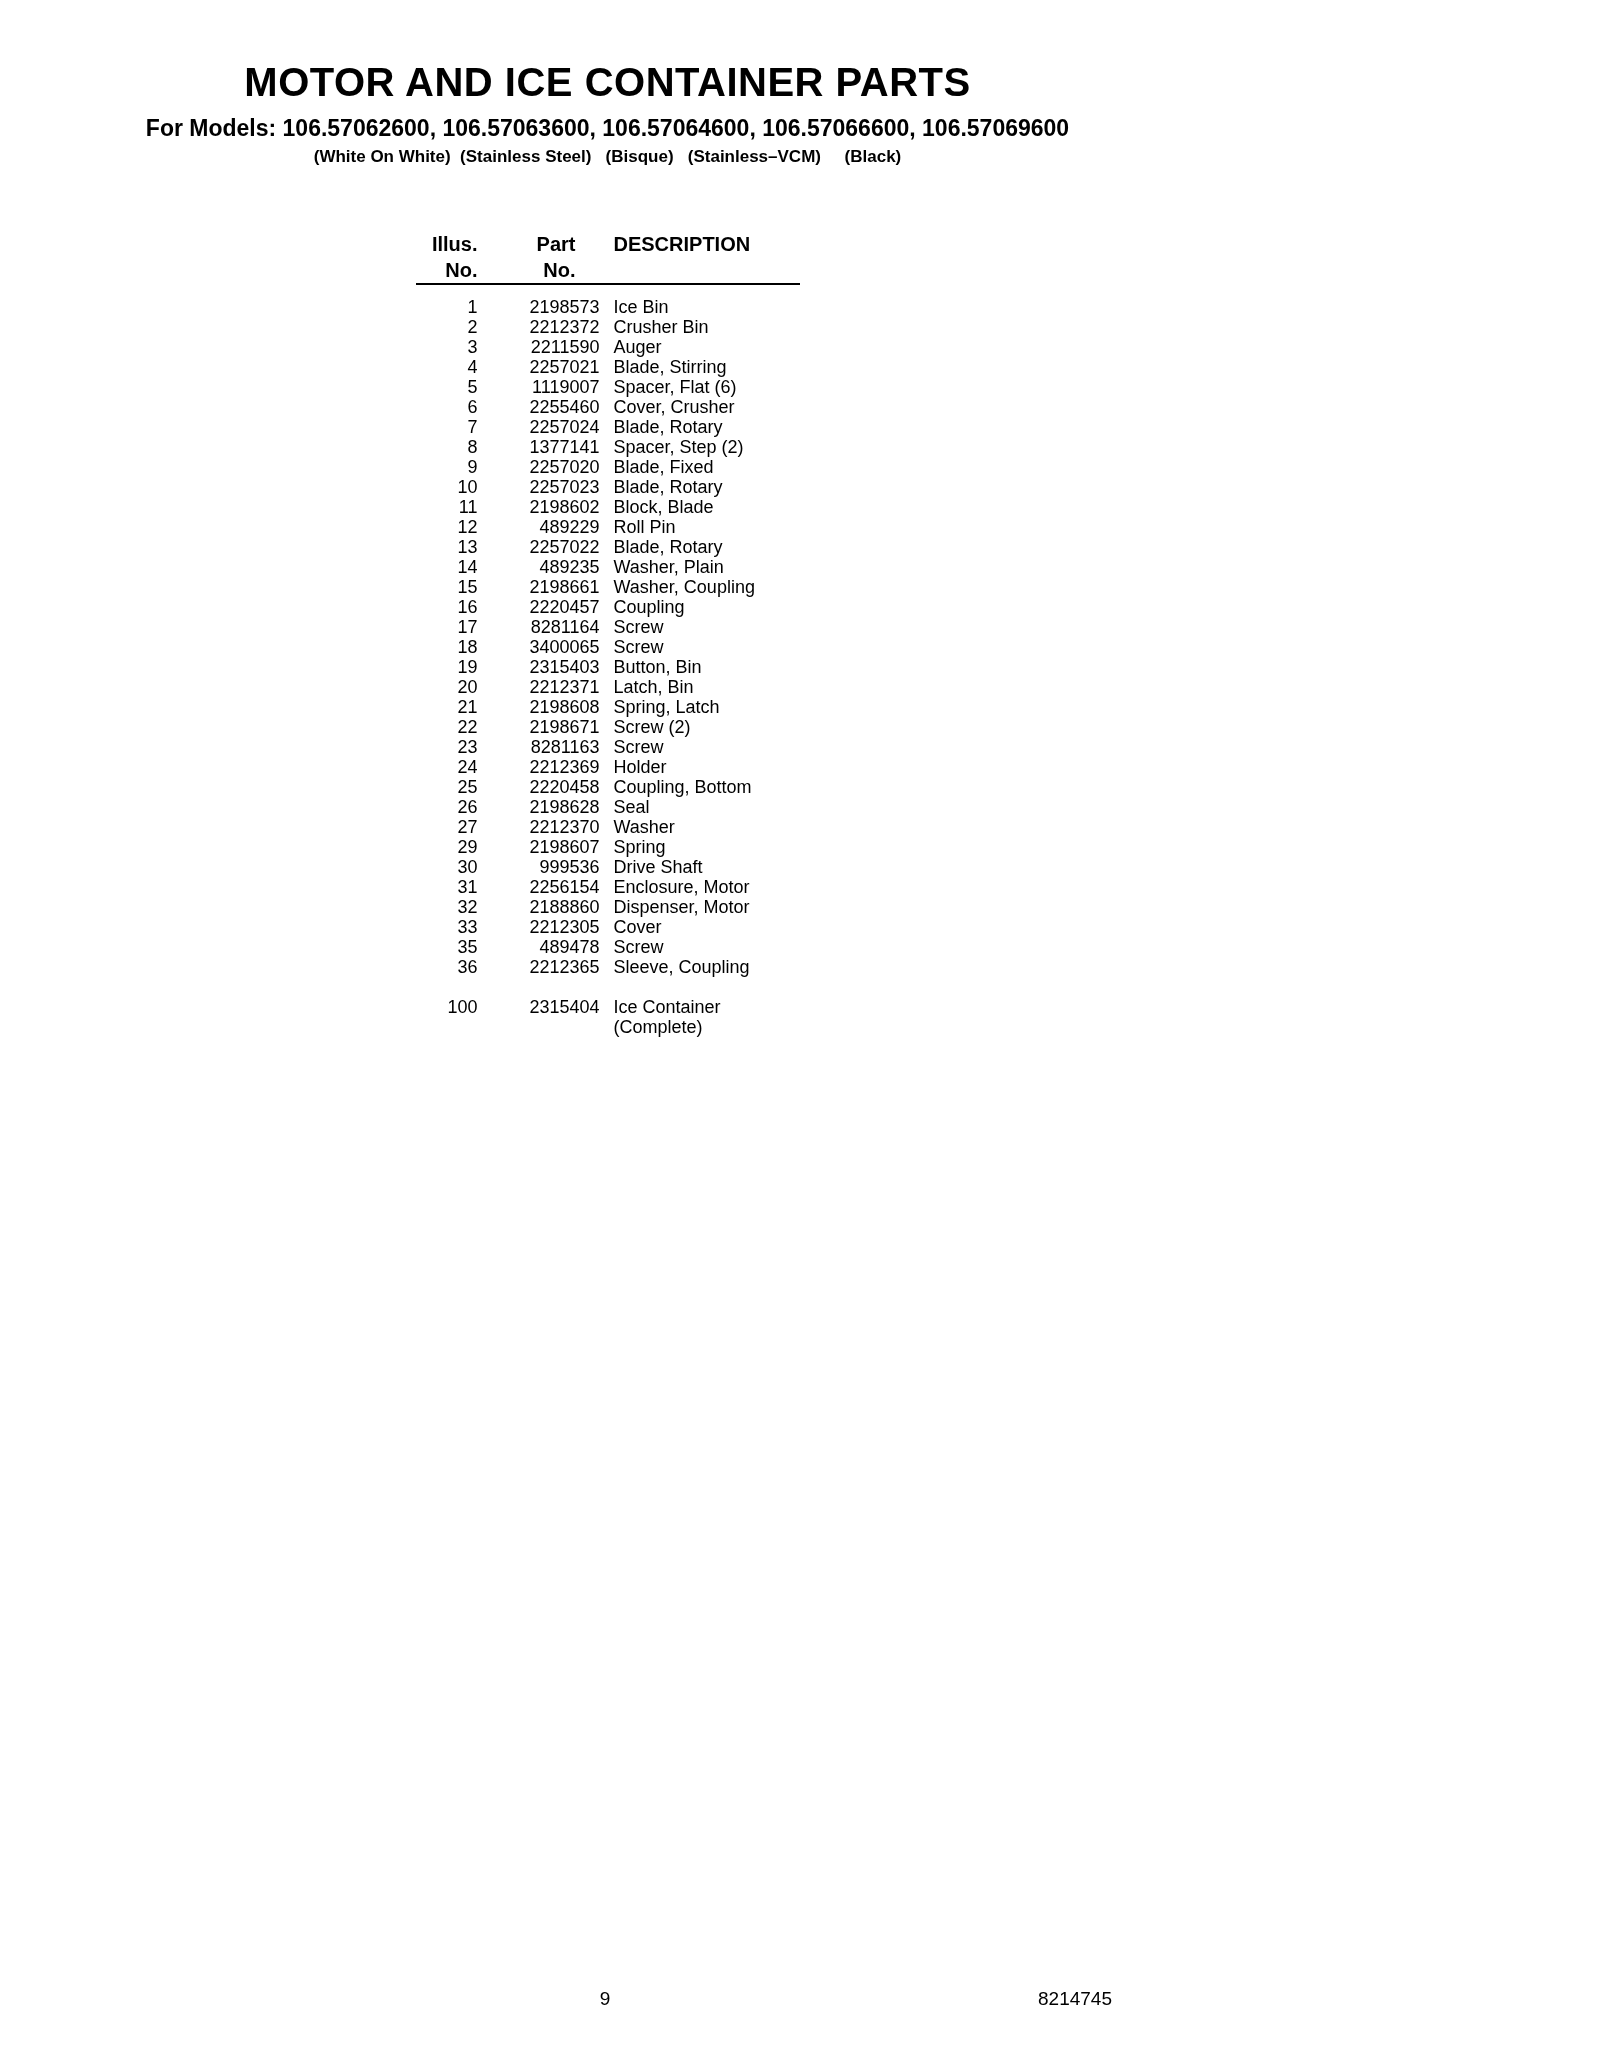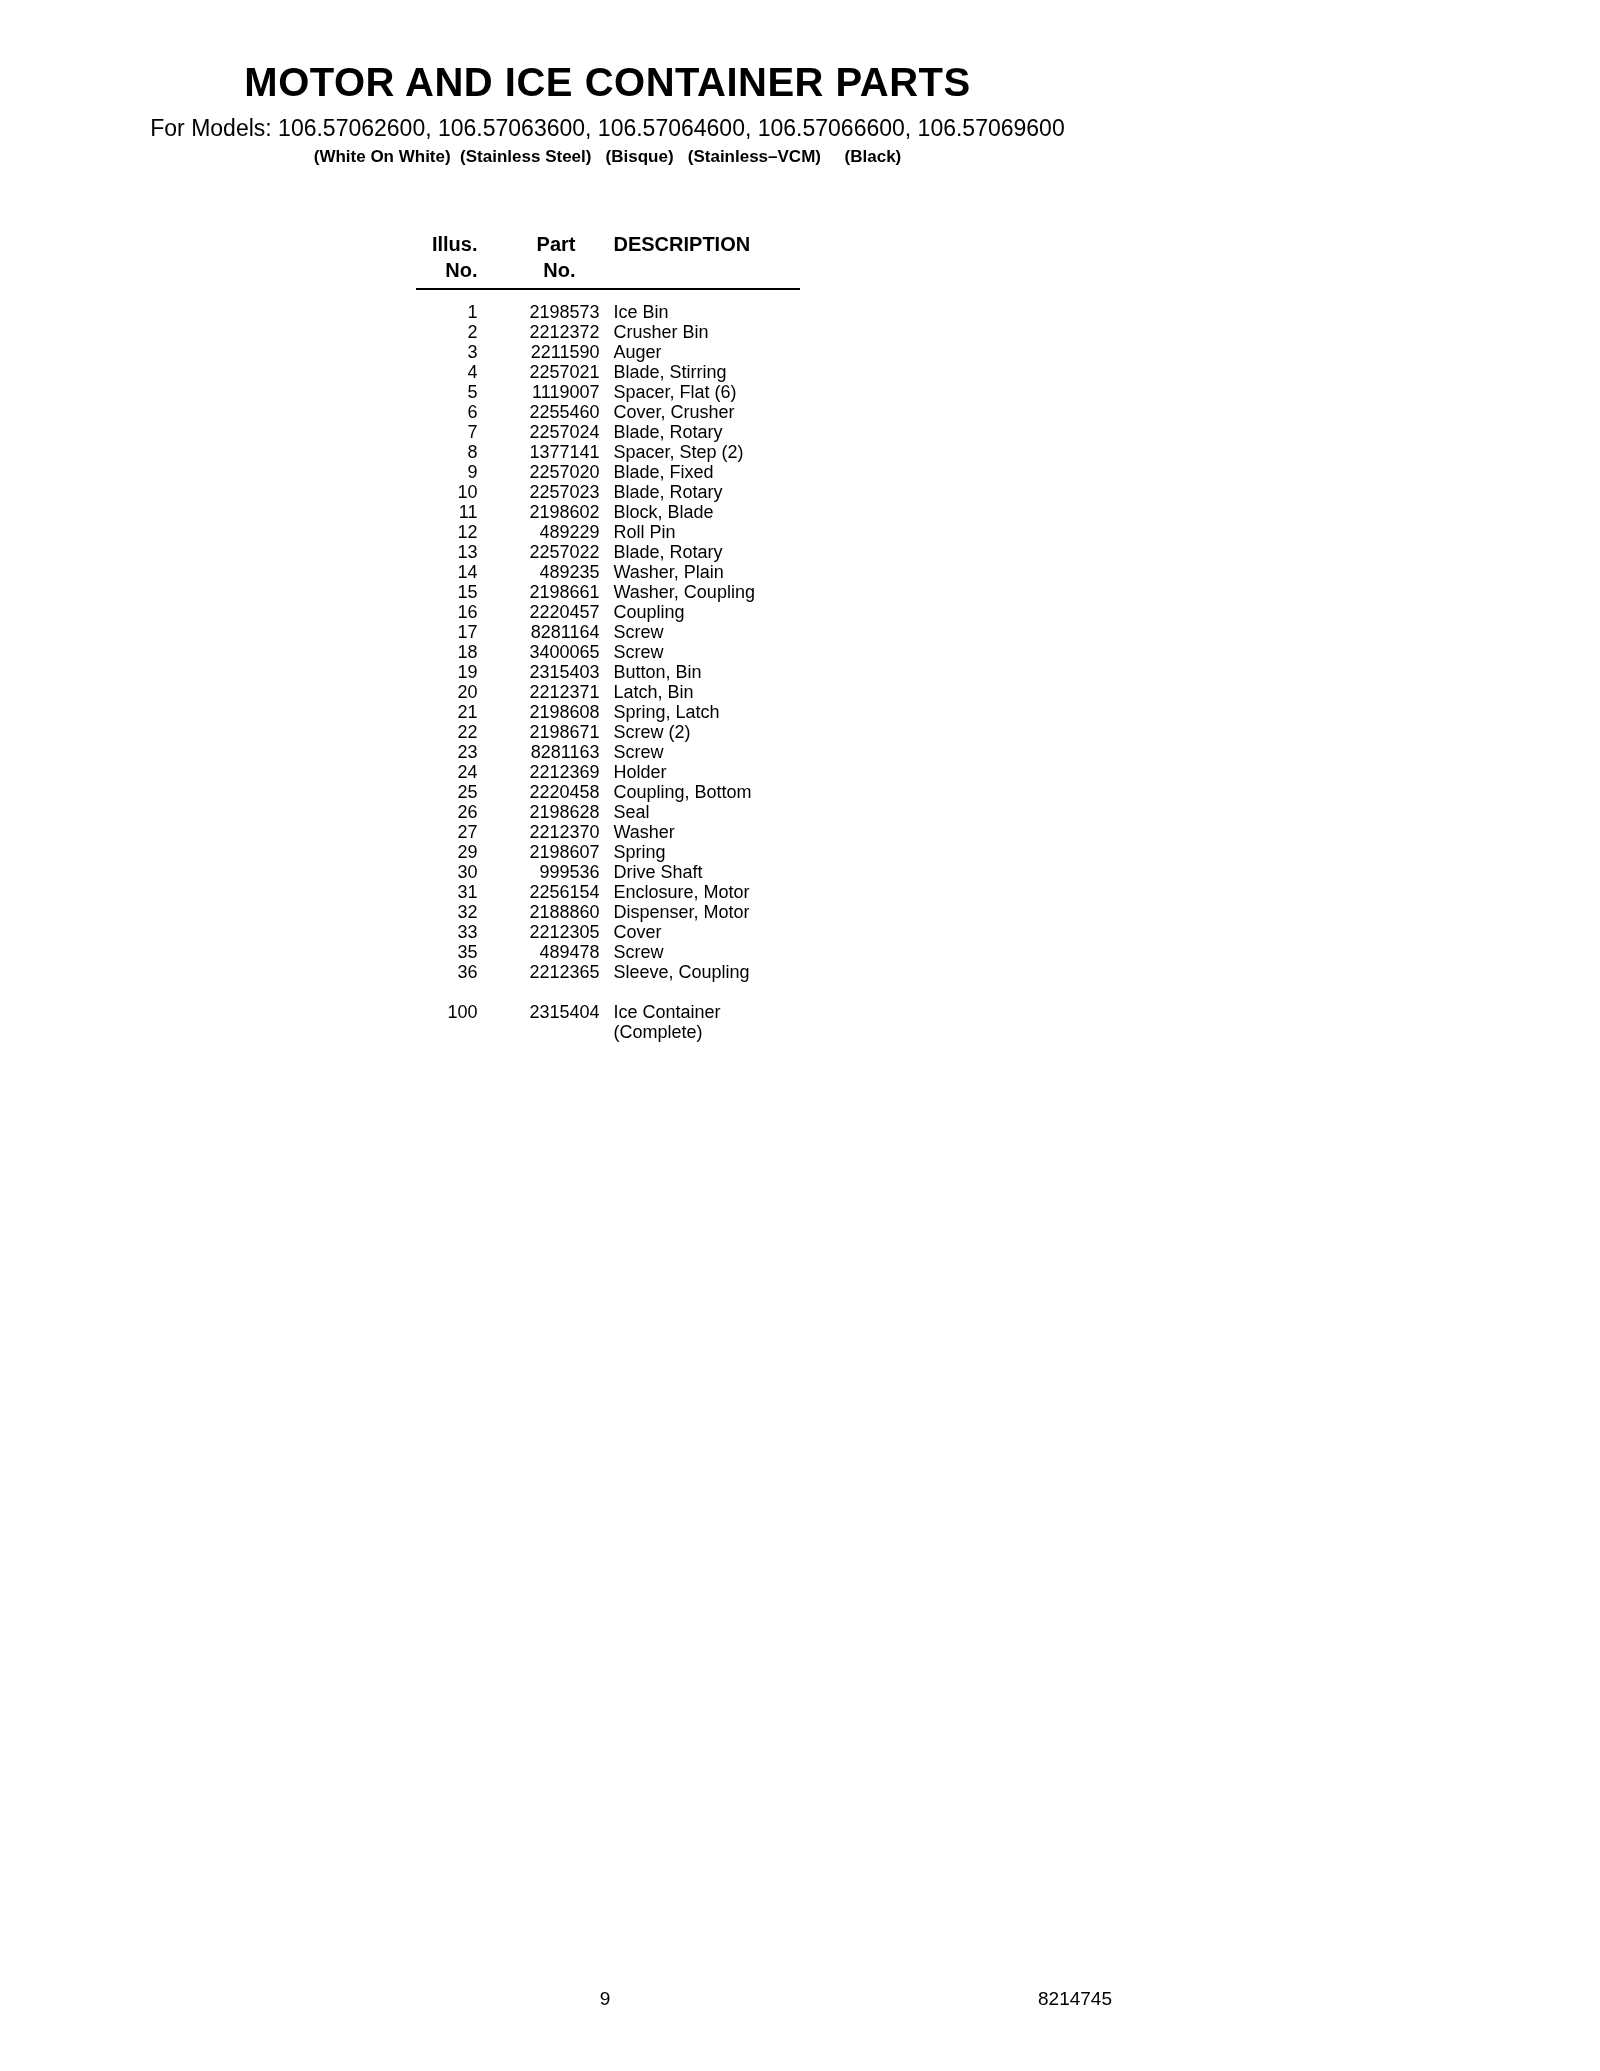--- a/index.html
+++ b/index.html
@@ -24,41 +24,40 @@
   .doc-title {
     text-align: center;
     font-size: 40px;
     font-weight: bold;
     letter-spacing: 0.5px;
     line-height: 1.1;
   }
   .models-line {
     text-align: center;
     font-size: 23px;
-    font-weight: normal;
+    font-weight: bold;
     line-height: 1.25;
     margin-top: 4px;
   }
   .models-line.first { margin-top: 10px; }
   .finishes-line {
     text-align: center;
     font-size: 17px;
     font-weight: bold;
     margin-top: 4px;
     white-space: pre;
   }
   .parts-table {
     margin: 38px auto 0 auto;
     border-collapse: collapse;
   }
   .parts-table th {
     font-size: 20px;
     font-weight: bold;
     vertical-align: bottom;
-    padding-bottom: 5px;
     border-bottom: 2px solid #000000;
     line-height: 26px;
   }
   .parts-table th.h-illus { text-align: right; }
   .parts-table th.h-part  { text-align: right; padding-right: 24px; }
   .parts-table th.h-desc  { text-align: left; }
   .parts-table td {
     font-size: 18px;
     line-height: 20px;
     vertical-align: top;

